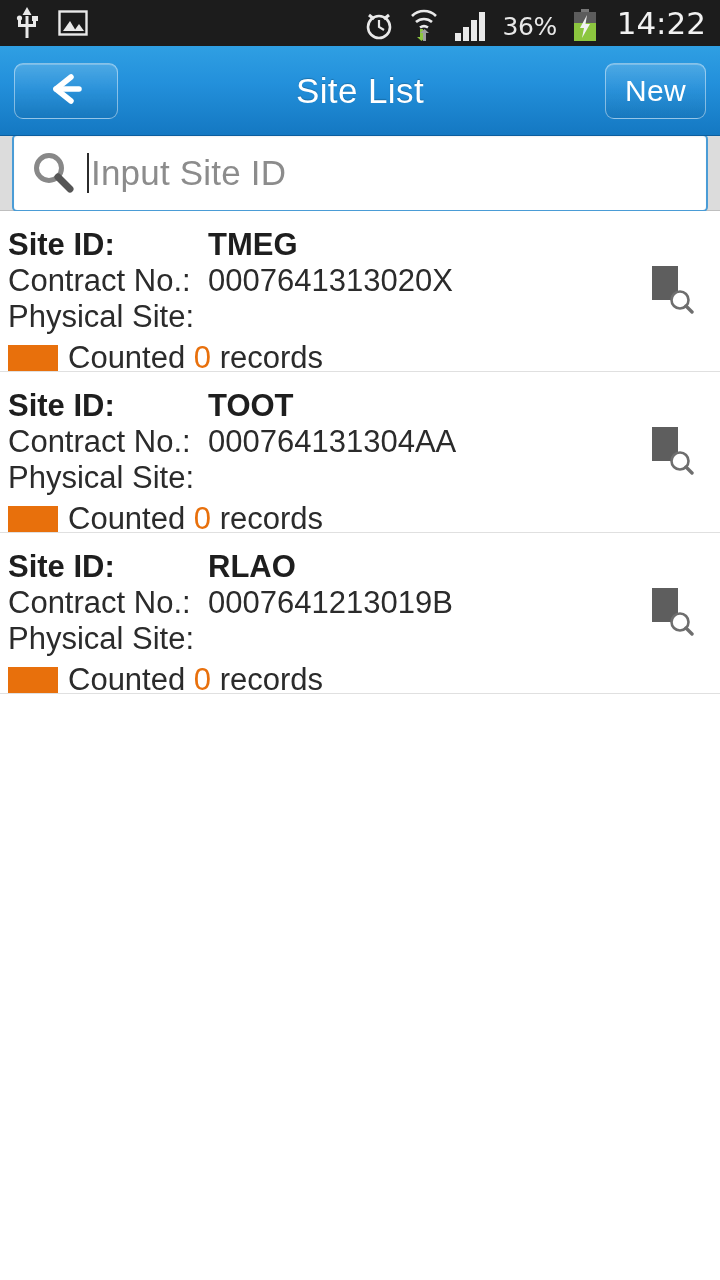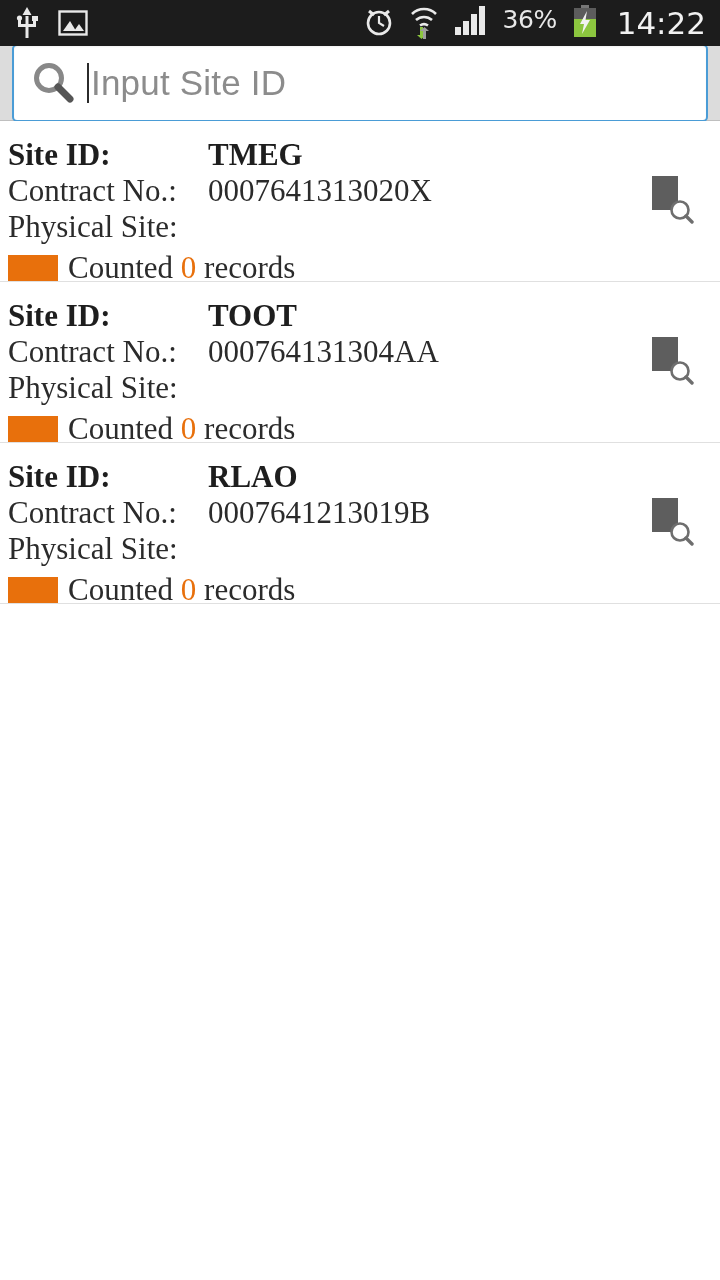--- a/index.html
+++ b/index.html
@@ -11,21 +11,21 @@
     -webkit-font-smoothing:antialiased;
   }
   .screen { position:relative; width:720px; height:1280px; background:#fff; }
 
   
   .statusbar {
     height:46px; background:#1c1c1c; display:flex; align-items:center;
     padding:0 14px; position:relative;
   }
   .sb-left { display:flex; align-items:center; gap:18px; }
-  .sb-right { display:flex; align-items:flex-start; gap:15px; margin-left:auto; }
+  .sb-right { display:flex; align-items:flex-end; gap:15px; margin-left:auto; }
   .sb-icon { display:flex; align-items:center; justify-content:center; }
   .sb-pct {
     color:#e8e8e8; font-size:25px; letter-spacing:-0.5px;
     font-family:"DejaVu Sans", sans-serif;
   }
   .sb-clock {
     color:#f2f2f2; font-size:31px; letter-spacing:0px; padding-left:4px;
     font-family:"DejaVu Sans", sans-serif;
   }
 
@@ -68,21 +68,20 @@
   .s-icon { flex:0 0 auto; margin-right:11px; display:flex; align-items:center; }
   .caret { width:2px; height:40px; background:#2b2b2b; margin-right:2px; }
   .placeholder { color:#8c8c8c; font-size:35px; letter-spacing:.2px; }
 
   
   .list { background:#fff; }
   .row {
     position:relative; height:161px; background:#fff;
     border-bottom:1px solid #e0e0e0;
     padding:16px 0 0 8px;
-    font-family:Liberation Serif, serif;
   }
   .line { display:flex; align-items:baseline; height:36px; }
   .lbl { font-size:31px; color:#2b2b2b; width:200px; flex:0 0 200px; }
   .lbl.strong { font-weight:bold; color:#1e1e1e; }
   .val { font-size:31px; color:#2b2b2b; }
   .val.strong { font-weight:bold; color:#1e1e1e; }
   .countline { display:flex; align-items:center; height:40px; margin-top:3px; }
   .swatch { width:50px; height:26px; background:#e8700c; flex:0 0 50px; }
   .counttxt { font-size:31px; color:#2b2b2b; margin-left:10px; }
   .counttxt .num { color:#e8700c; }
@@ -153,20 +152,34 @@
           <rect x="9" y="0" width="8" height="4" fill="#777"></rect>
           <rect x="2" y="3" width="22" height="29" fill="#5c5c5c"></rect>
           <rect x="2" y="14" width="22" height="18" fill="#8cc63f"></rect>
           <polygon points="15,6 8,19 12,19 10,29 18,15 13.5,15" fill="#f2f2f2"></polygon>
         </svg>
       </span>
       <span class="sb-clock">14:22</span>
     </div>
   </div>
 
+  <div class="titlebar">
+    <div class="hdr-btn back-btn">
+      <span>
+        <svg width="46" height="40" viewBox="0 0 46 40">
+          <path d="M28 8 L13 20 L28 32" fill="none" stroke="#ffffff" stroke-width="5.5" stroke-linecap="round" stroke-linejoin="round"></path>
+          <path d="M13 20 L36 20" fill="none" stroke="#ffffff" stroke-width="5.5" stroke-linecap="round"></path>
+        </svg>
+      </span>
+    </div>
+    <div class="title">Site List</div>
+    <div class="hdr-btn new-btn">
+      <span>New</span>
+    </div>
+  </div>
 
   <div class="searchstrip">
     <div class="searchbox">
       <span class="s-icon">
         <svg width="46" height="46" viewBox="0 0 46 46">
           <circle cx="19" cy="18" r="12.5" fill="none" stroke="#888888" stroke-width="5"></circle>
           <path d="M28 27 L40 39" stroke="#555555" stroke-width="7" stroke-linecap="round" fill="none"></path>
         </svg>
       </span>
       <span class="caret"></span>

